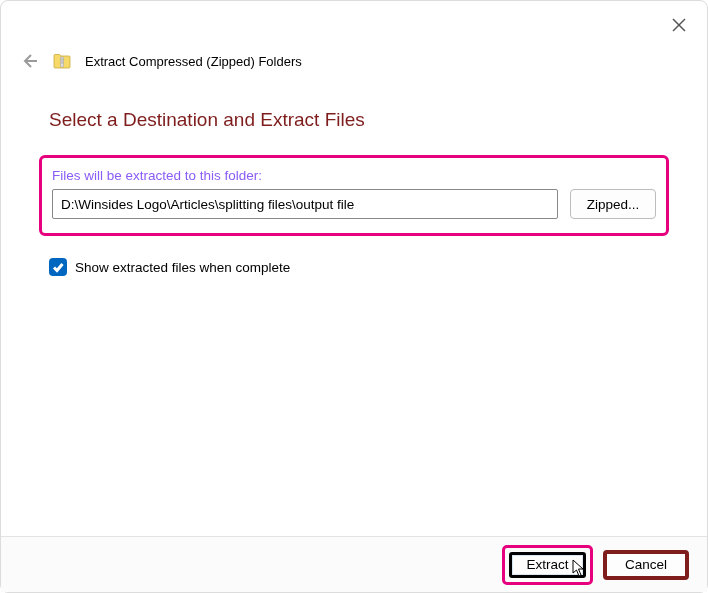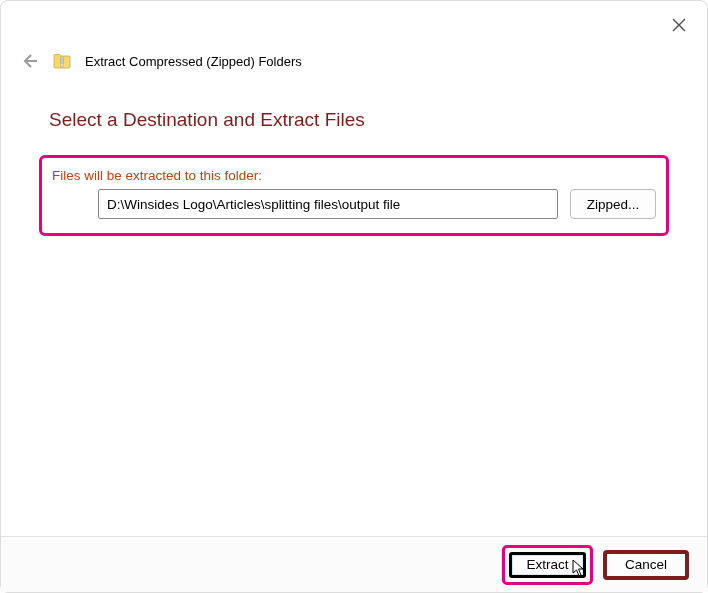--- a/index.html
+++ b/index.html
@@ -8,22 +8,22 @@
   .close-btn { position: absolute; top: 10px; right: 14px; width: 28px; height: 28px; display: flex; align-items: center; justify-content: center; cursor: pointer; color: #555; }
   .close-btn svg { width: 14px; height: 14px; stroke: #555; stroke-width: 1.5; }
   .header { position: absolute; top: 50px; left: 18px; display: flex; align-items: center; gap: 14px; }
   .back-arrow { width: 20px; height: 20px; display: flex; align-items: center; justify-content: center; color: #9a9a9a; }
   .back-arrow svg { width: 18px; height: 18px; stroke: #9a9a9a; stroke-width: 2; fill: none; }
   .zip-icon { width: 18px; height: 18px; display: inline-flex; align-items: center; justify-content: center; }
   .window-title { font-size: 13px; color: #000; }
   .content { position: absolute; top: 108px; left: 48px; right: 48px; }
   .heading { color: #7f1d1d; font-size: 19px; font-weight: 400; margin-bottom: 24px; }
   .highlight-box { border: 3px solid #e6007e; border-radius: 6px; padding: 10px 10px 14px 10px; margin-left: -10px; margin-right: -10px; }
-  .field-label { font-size: 13.5px; color: #c2410c; margin-bottom: 6px; }
-  .field-row { display: flex; gap: 12px; align-items: center; margin-left: 46px; }
+  .field-label { font-size: 13.5px; color: #8b5cf6; margin-bottom: 6px; }
+  .field-row { display: flex; gap: 12px; align-items: center; }
   .path-input { flex: 1; height: 30px; border: 1px solid #888; border-radius: 2px; padding: 0 8px; font-size: 13.5px; font-family: inherit; background: #fff; }
   .browse-btn { width: 86px; height: 30px; border: 1px solid #bcbcbc; border-radius: 4px; background: #fdfdfd; font-size: 13.5px; font-family: inherit; cursor: pointer; }
   .checkbox-row { display: flex; align-items: center; gap: 8px; margin-top: 22px; }
   .chk { width: 18px; height: 18px; border-radius: 4px; background: #0067c0; display: flex; align-items: center; justify-content: center; cursor: pointer; }
   .chk svg { width: 12px; height: 12px; stroke: #fff; stroke-width: 3; fill: none; }
   .chk-label { font-size: 13.5px; color: #000; }
   .footer { position: absolute; left: 0; right: 0; bottom: 0; height: 56px; border-top: 1px solid #e3e3e3; background: #fbfbfb; display: flex; align-items: center; justify-content: flex-end; padding-right: 18px; gap: 10px; }
   .footer-btn { width: 86px; height: 30px; border: 4px solid #7f1d1d; border-radius: 4px; background: #fdfdfd; font-size: 13.5px; font-family: inherit; cursor: pointer; }
   .extract-wrap { border: 3px solid #e6007e; border-radius: 5px; padding: 4px; display: inline-flex; }
   .extract-btn { width: 77px; height: 26px; border: 3px solid #000000; border-radius: 3px; background: #fdfdfd; font-size: 13.5px; font-family: inherit; cursor: pointer; box-shadow: inset 0 0 0 1px rgba(0,103,192,.15); }
@@ -65,20 +65,28 @@
     <div class="heading">Select a Destination and Extract Files</div>
 
     <div class="highlight-box">
       <div class="field-label">Files will be extracted to this folder:</div>
       <div class="field-row">
         <input class="path-input" type="text" value="D:\Winsides Logo\Articles\splitting files\output file" style="">
         <button class="browse-btn">Zipped...</button>
       </div>
     </div>
 
+    <div class="checkbox-row">
+      <div class="chk">
+        <svg viewBox="0 0 12 12">
+            <polyline points="2,6.5 5,9.5 10.5,3"></polyline>
+          </svg>
+      </div>
+      <span class="chk-label">Show extracted files when complete</span>
+    </div>
   </div>
 
   <div class="footer">
     <span class="extract-wrap">
       <button class="extract-btn">Extract</button>
     </span>
     <button class="footer-btn">Cancel</button>
   </div>
 
   <div class="cursor">

